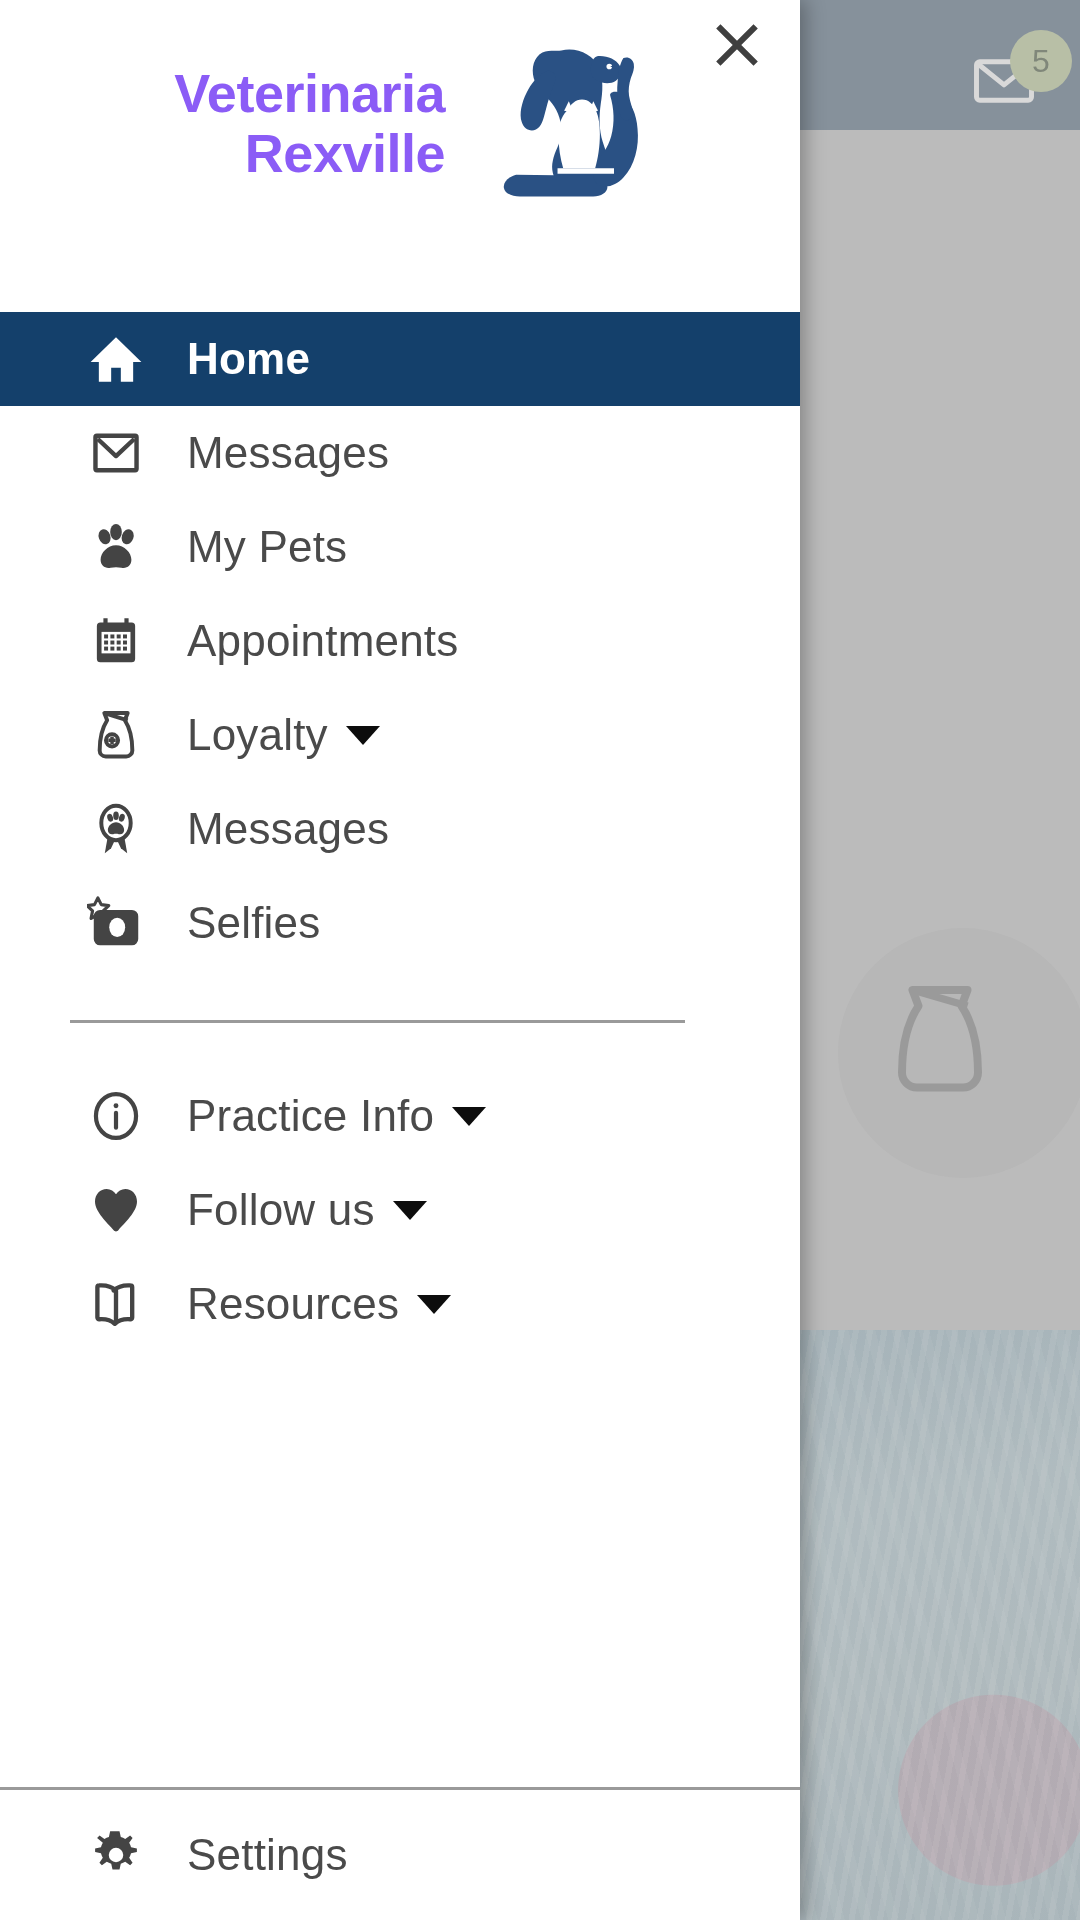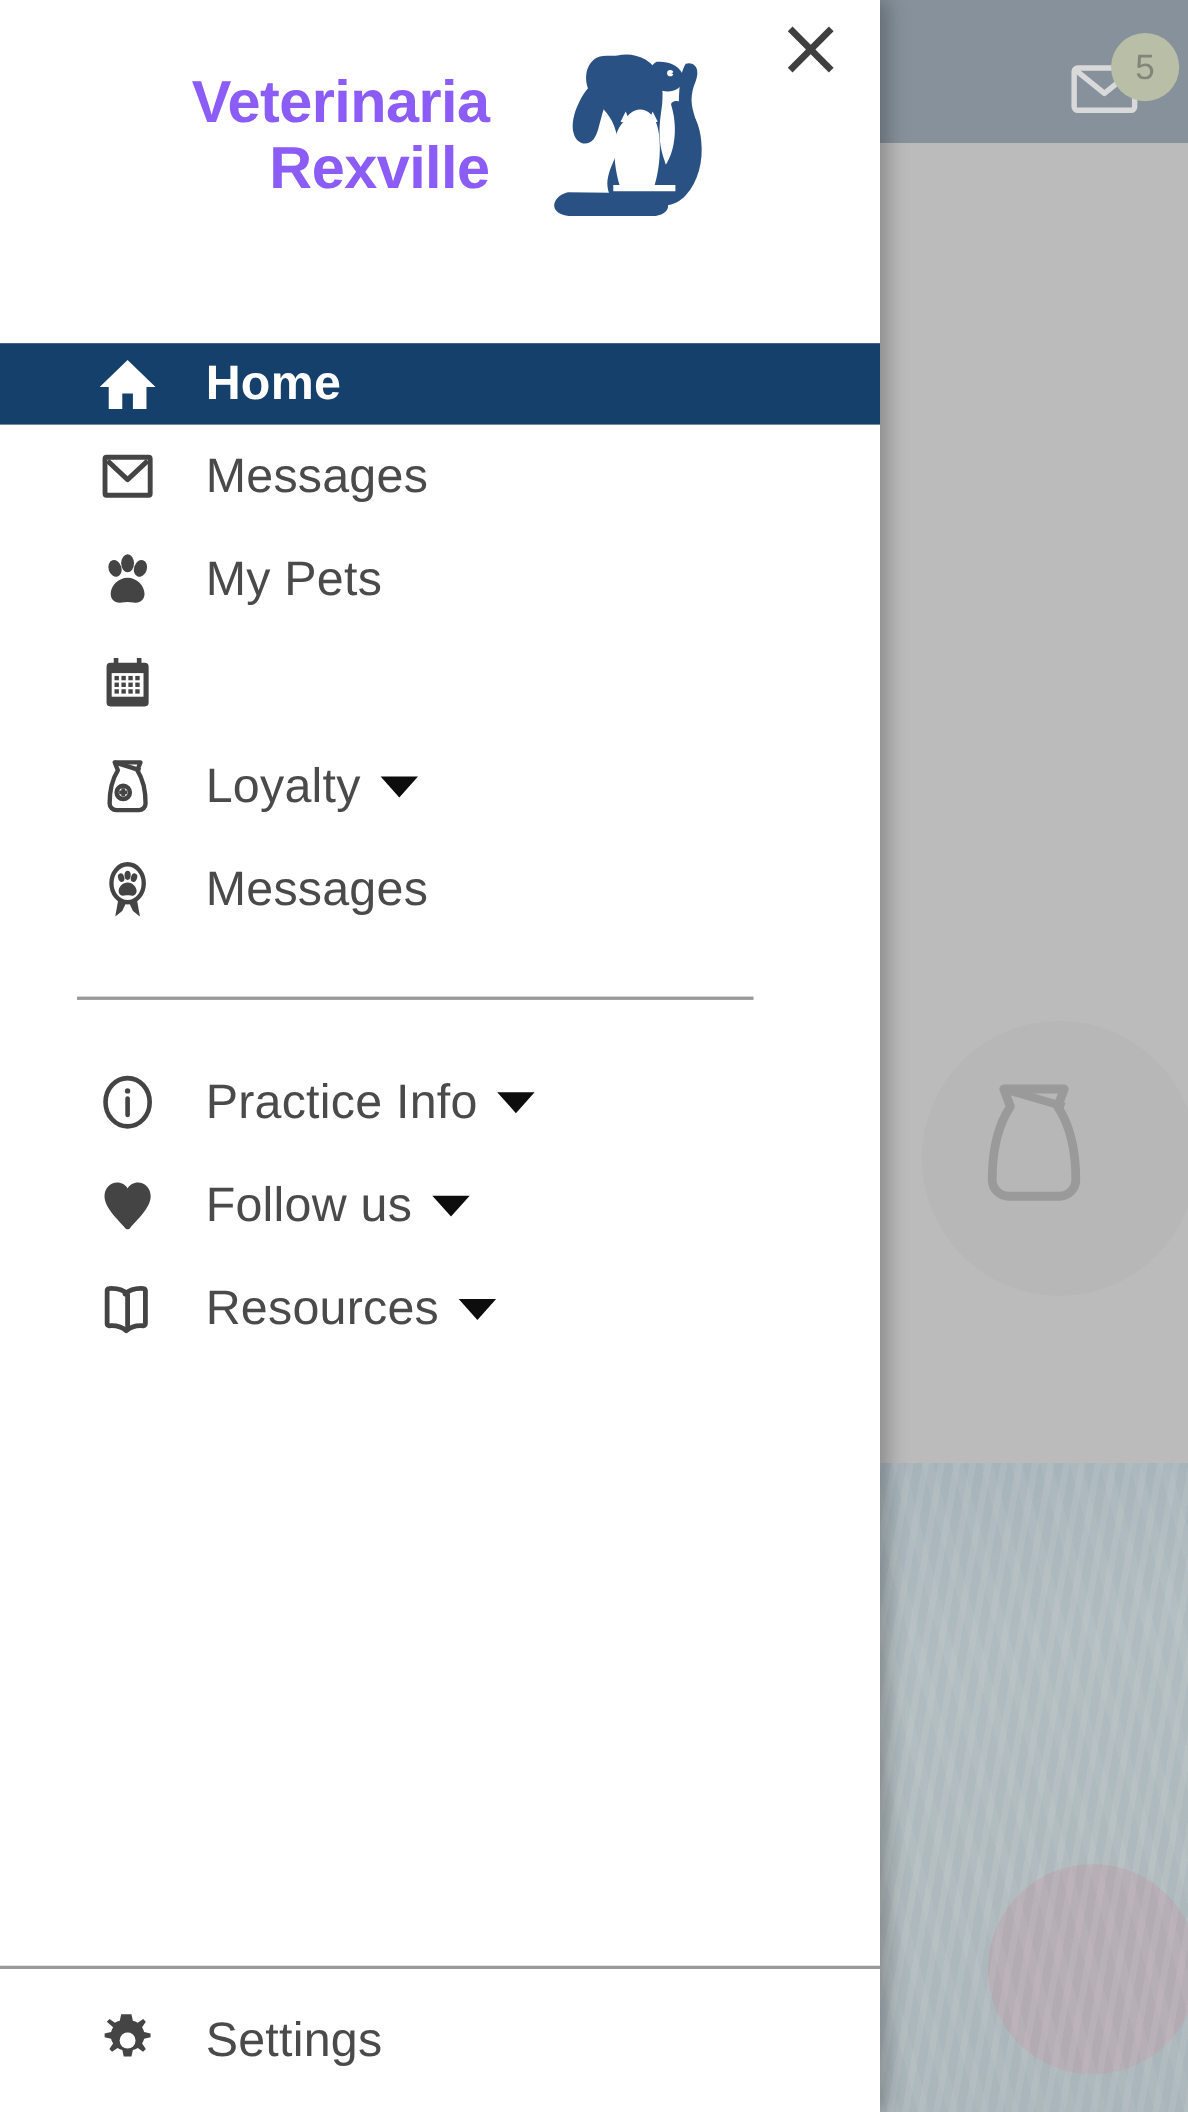--- a/index.html
+++ b/index.html
@@ -160,21 +160,21 @@
   }
   .nav-item .caret {
     margin-left: 18px;
     width: 0; height: 0;
     border-left: 17px solid transparent;
     border-right: 17px solid transparent;
     border-top: 19px solid #0d0d0d;
   }
   .nav-item.selected {
     background: #14406b;
-    height: 74px;
+    height: 94px;
     margin-top: 0;
   }
   .nav-item.selected .label { color: #ffffff; font-weight: bold; }
   .nav-item.selected .ico { color: #ffffff; }
 
   .nav-item.first-sel { margin-top: 57px; }
 
   .group-divider {
     height: 3px;
     background: #9a9a9a;
@@ -320,20 +320,21 @@
                 <rect x="9.6" y="11.8" width="1.7" height="1.7"></rect>
               <rect x="12.3" y="11.8" width="1.7" height="1.7"></rect>
                 <rect x="15" y="11.8" width="1.7" height="1.7"></rect>
               <rect x="6.9" y="14.4" width="1.7" height="1.7"></rect>
                 <rect x="9.6" y="14.4" width="1.7" height="1.7"></rect>
               <rect x="12.3" y="14.4" width="1.7" height="1.7"></rect>
                 <rect x="15" y="14.4" width="1.7" height="1.7"></rect>
             </g>
           </svg>
         </span>
+        <span class="label">Appointments</span>
       </div>
 
       <div class="nav-item">
         <span class="ico">
           <svg width="56" height="56" viewBox="0 0 24 24" fill="none" stroke="currentColor" stroke-width="1.7">
             <path d="M7 2.6 h10 l-1.2 3.1 c2.3 3.6 3.2 8.4 3.2 12.9 a2.6 2.6 0 0 1 -2.6 2.6 h-8.8
                      a2.6 2.6 0 0 1 -2.6 -2.6 c0 -4.5 .9 -9.3 3.2 -12.9 z" stroke-linejoin="round"></path>
             <path d="M7 2.6 L17 5.7"></path>
             <circle cx="10.3" cy="14.3" r="2.6"></circle>
             <path d="M10.3 12.7 v3.2 M8.7 14.3 h3.2" stroke-width="1.5"></path>
@@ -354,20 +355,31 @@
               <path d="M12 9.1 c1.9 0 3.5 1.7 3.5 3.3 c0 1.3 -1.1 2.1 -2.3 1.8 c-.8 -.2 -1.6 -.2 -2.4 0
                        c-1.2 .3 -2.3 -.5 -2.3 -1.8 c0 -1.6 1.6 -3.3 3.5 -3.3 z"></path>
               <path d="M8.4 15.6 L7.2 22.4 L9.9 20.2 L11.3 17.3 z"></path>
               <path d="M15.6 15.6 L16.8 22.4 L14.1 20.2 L12.7 17.3 z"></path>
             </g>
           </svg>
         </span>
         <span class="label">Messages</span>
       </div>
 
+      <div class="nav-item">
+        <span class="ico">
+          <svg width="58" height="58" viewBox="0 0 24 24">
+            <path d="M4.5 1.6 L5.9 4.4 L9 4.8 L6.7 7 L7.3 10.1 L4.5 8.6 L1.7 10.1 L2.3 7 L0 4.8 L3.1 4.4 z" fill="none" stroke="currentColor" stroke-width="1.3" stroke-linejoin="round"></path>
+            <path d="M5.4 6.6 h13.2 a2.6 2.6 0 0 1 2.6 2.6 v9.4 a2.6 2.6 0 0 1 -2.6 2.6 H5.4
+                     a2.6 2.6 0 0 1 -2.6 -2.6 V9.2 a2.6 2.6 0 0 1 2.6 -2.6 z" fill="currentColor"></path>
+            <ellipse cx="12.5" cy="13.8" rx="3.3" ry="4" fill="#ffffff"></ellipse>
+          </svg>
+        </span>
+        <span class="label">Selfies</span>
+      </div>
 
       <div class="group-divider"></div>
 
       <div class="nav-item">
         <span class="ico">
           <svg width="56" height="56" viewBox="0 0 24 24" fill="none" stroke="currentColor" stroke-width="1.8">
             <ellipse cx="12" cy="12" rx="8.6" ry="9.4"></ellipse>
             <circle cx="12" cy="7.6" r="1.05" fill="currentColor" stroke="none"></circle>
             <path d="M12 10.6 v6.4" stroke-linecap="round"></path>
           </svg>

